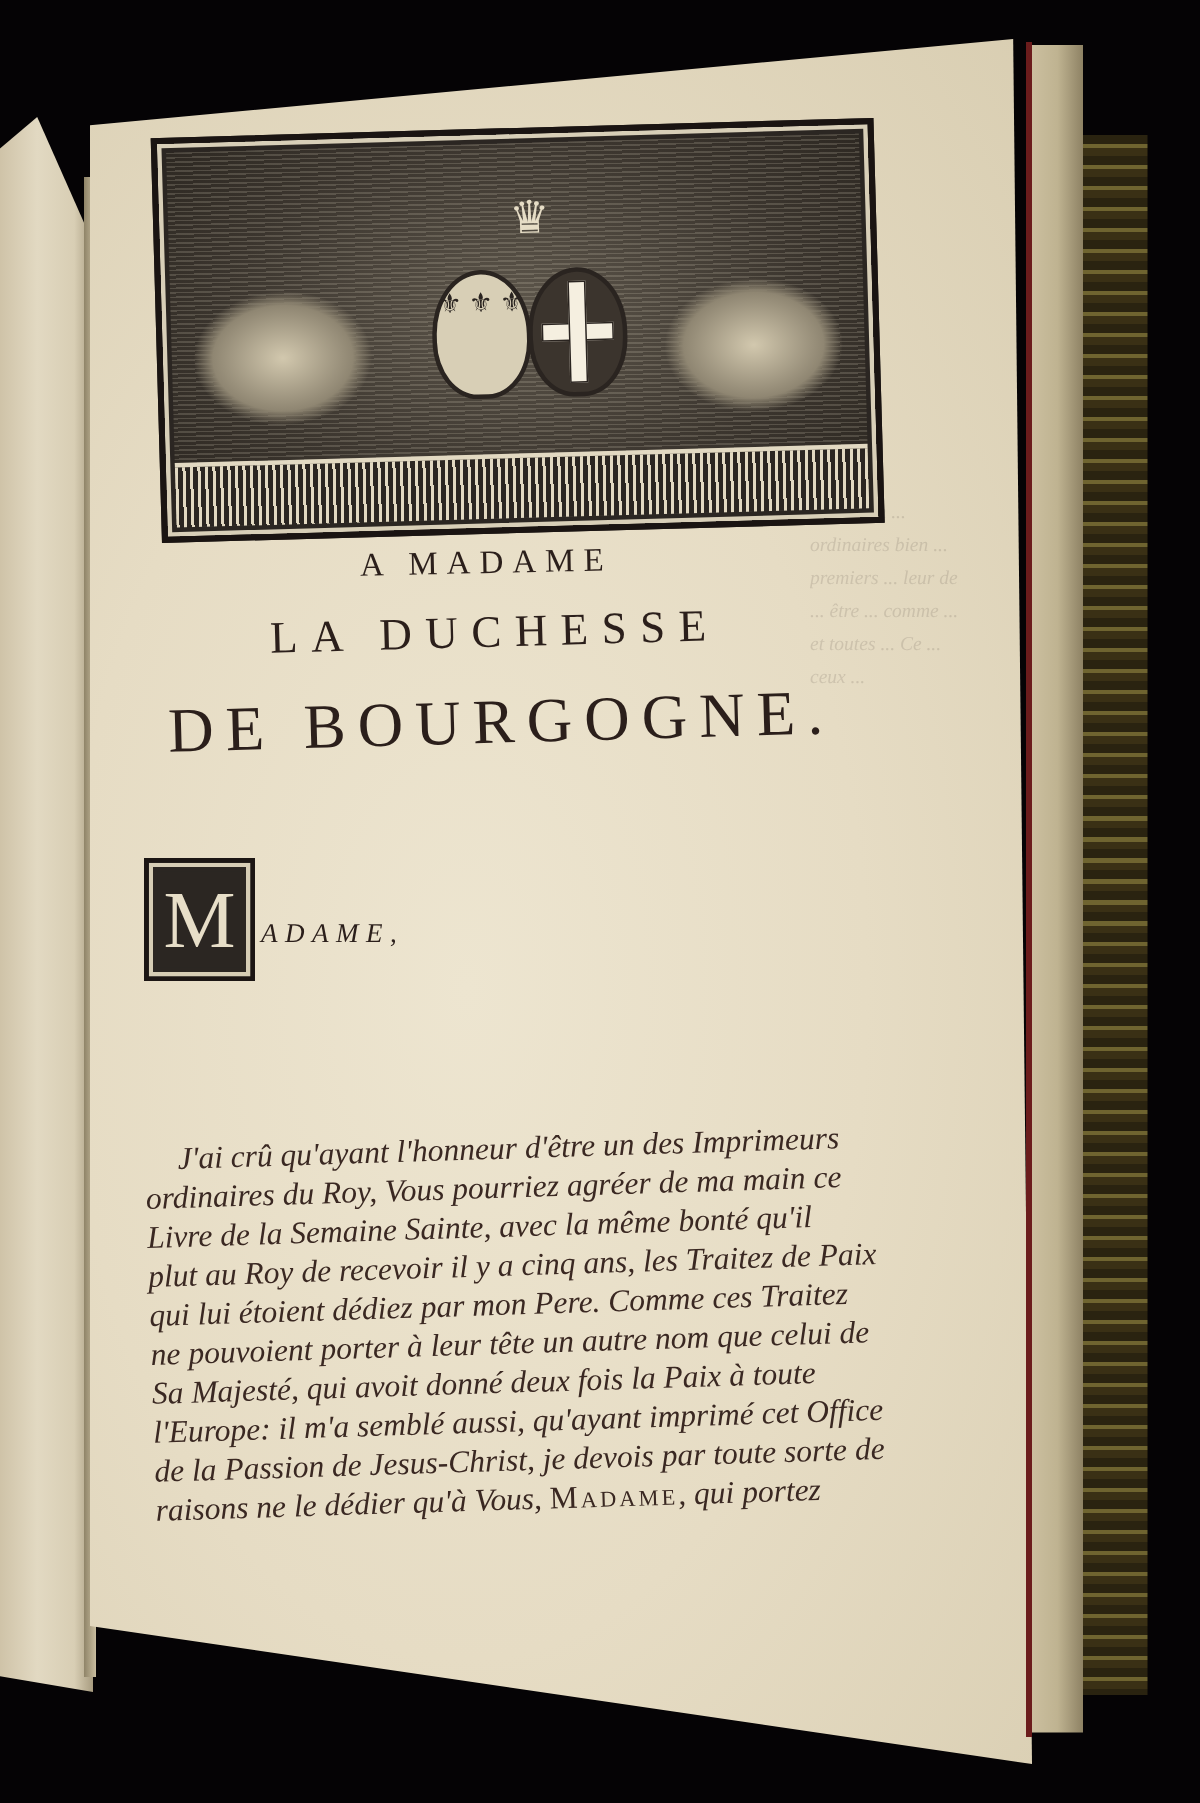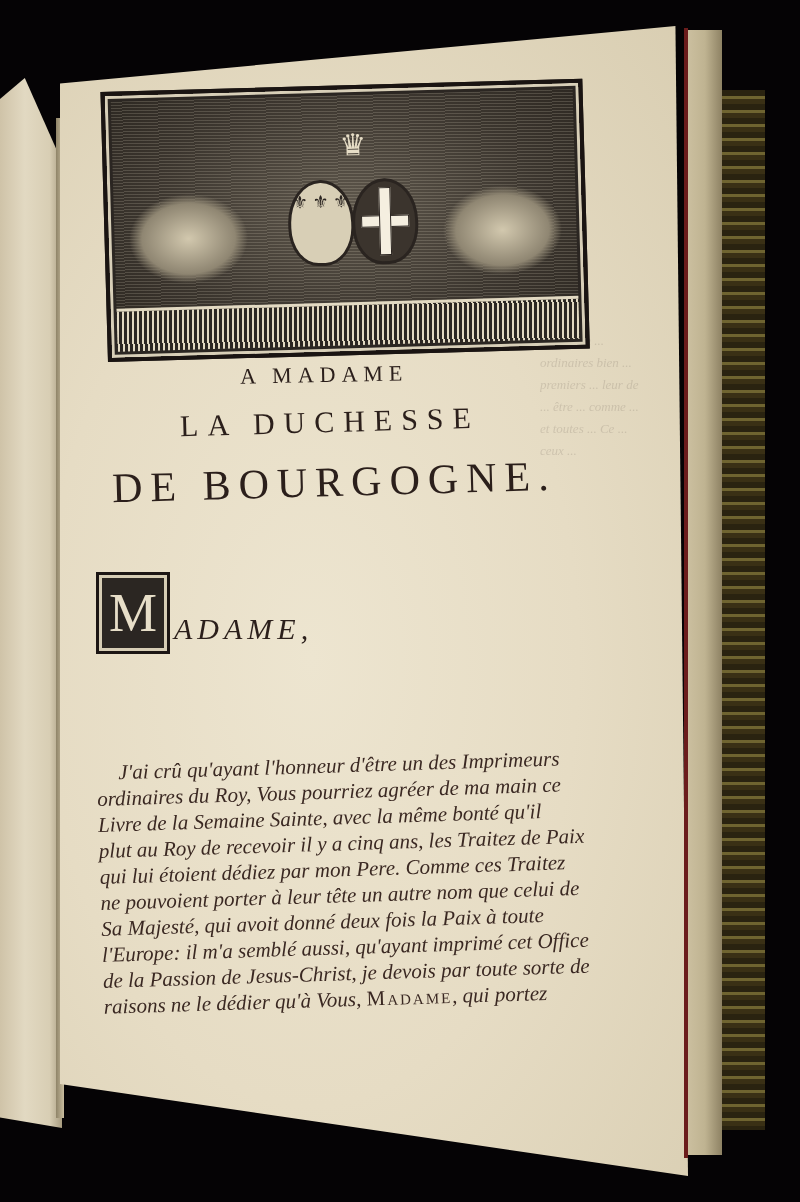--- a/index.html
+++ b/index.html
@@ -82,21 +82,21 @@
   .t2 { left: 180px; top: 405px; font-size: 30px; letter-spacing: 9px; transform: rotate(-1.6deg); }
   .t3 { left: 112px; top: 458px; font-size: 42px; letter-spacing: 8px; transform: rotate(-1.6deg); }
   .dropcap {
     position: absolute; left: 96px; top: 572px; width: 68px; height: 76px;
     background: #2b2622; border: 3px solid #1c1614;
     box-shadow: inset 0 0 0 3px #d6cdb5, inset 0 0 0 6px #2b2622;
     color: #e7dec8; font-size: 54px; text-align: center; line-height: 76px;
     font-family: "Liberation Serif", serif;
   }
   .salutation {
-    position: absolute; left: 174px; top: 612px; font-size: 30px; font-style: italic;
+    position: absolute; left: 174px; top: 612px; font-size: 18px; font-style: italic;
     letter-spacing: 5px; color: #2b1f1b;
   }
   .body {
     position: absolute; left: 96px; top: 760px; width: 500px;
     font-family: "Liberation Serif", serif; font-style: italic; color: #3a2822;
     font-size: 21px; line-height: 26px; transform: rotate(-1.8deg); transform-origin: left top;
   }
   .body .line { display: block; white-space: nowrap; text-align: justify; }
   .body .line.first { text-indent: 22px; }
   .body .sc { font-style: normal; font-variant: small-caps; letter-spacing: 2px; }

